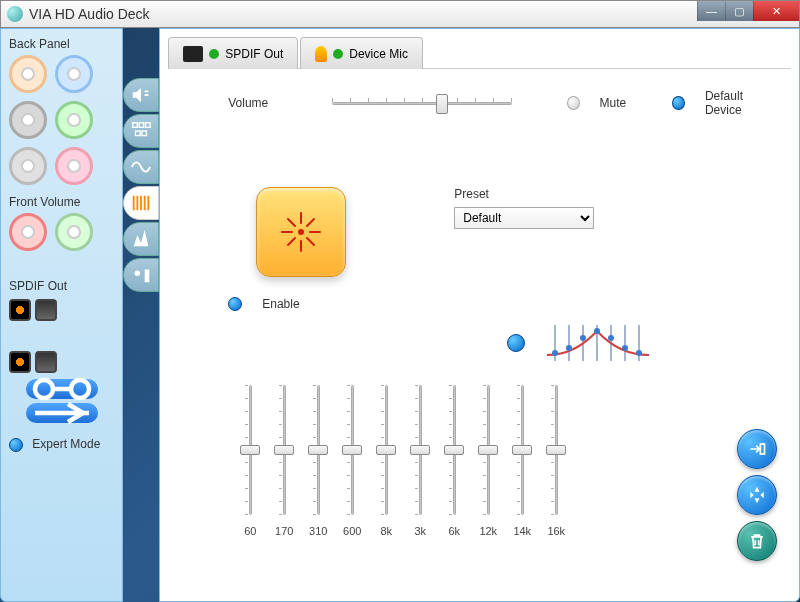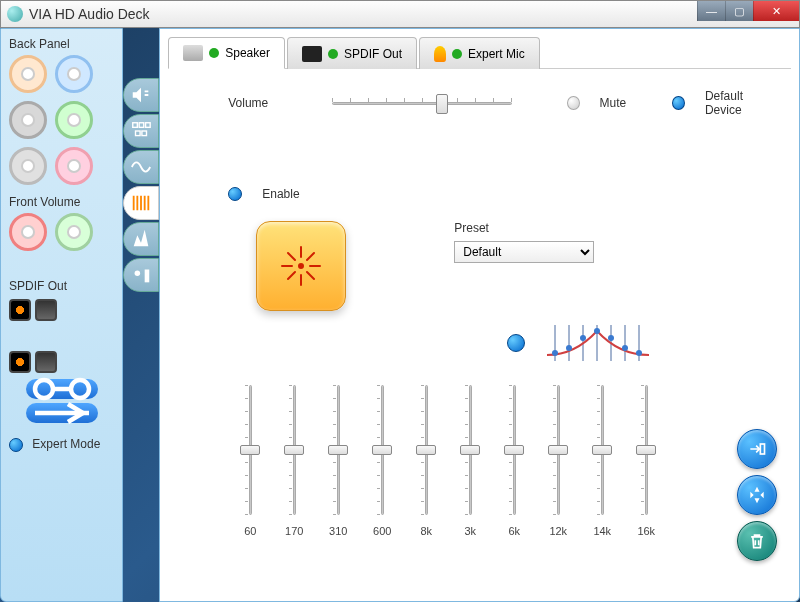--- a/index.html
+++ b/index.html
@@ -61,21 +61,21 @@
 .h-ticks { position: absolute; top: 4px; left: 0; right: 0; display: flex; justify-content: space-between; }
 .h-ticks span { width: 1px; height: 4px; background: #aaa; }
 
 .eq-icon-box { width: 90px; height: 90px; background: linear-gradient(#ffe27a, #ffb030); border: 1px solid #d89020; border-radius: 14px; display: flex; align-items: center; justify-content: center; box-shadow: 0 4px 8px rgba(0,0,0,.2), inset 0 2px 4px rgba(255,255,255,.6); }
 .eq-icon-box svg { width: 50px; height: 50px; }
 
 .preset-sel { width: 140px; height: 22px; border: 1px solid #aaa; background: linear-gradient(#fff,#eee); font-size: 12px; padding: 2px 4px; }
 
 .eq-wave { width: 110px; height: 44px; }
 
-.eq-sliders { display: flex; gap: 24px; margin-top: 8px; padding-left: 12px; text-align: center; }
+.eq-sliders { display: flex; gap: 14px; margin-top: 8px; padding-left: 12px; text-align: center; }
 .v-slider { width: 20px; display: flex; flex-direction: column; align-items: center; }
 .v-track-wrap { height: 130px; width: 20px; position: relative; }
 .v-track { position: absolute; left: 9px; top: 0; bottom: 0; width: 3px; background: #c8c8c8; border: 1px solid #aaa; border-radius: 2px; }
 .v-thumb { position: absolute; left: 0; width: 20px; height: 10px; background: linear-gradient(#f8f8f8,#ddd); border: 1px solid #888; border-radius: 2px; }
 .v-ticks { position: absolute; left: 5px; top: 0; bottom: 0; display: flex; flex-direction: column; justify-content: space-between; }
 .v-ticks span { width: 3px; height: 1px; background: #aaa; }
 .v-label { margin-top: 10px; font-size: 11px; color: #444; }
 
 .action-btns { position: absolute; right: 22px; bottom: 40px; display: flex; flex-direction: column; align-items: center; gap: 6px; }
 .action-btns .row2 { display: flex; gap: 6px; }
@@ -196,34 +196,29 @@
         <svg viewBox="0 0 24 24" fill="#fff">
           <circle cx="8" cy="10" r="3"></circle>
           <path d="M8 13v5M5 18h6"></path>
           <rect x="16" y="6" width="5" height="14"></rect>
         </svg>
       </div>
   </div>
 
   <div class="content">
     <div class="tabs">
-      <div class="tab active">
-        <span class="tab-icon spk"></span>
-        <span class="check-dot"></span>
-        <span>Speaker</span>
-      </div>
       <div class="tab">
         <span class="tab-icon dig"></span>
         <span class="check-dot"></span>
         <span>SPDIF Out</span>
       </div>
       <div class="tab">
         <span class="tab-icon mic"></span>
         <span class="check-dot"></span>
-        <span>Expert Mic</span>
+        <span>Device Mic</span>
       </div>
     </div>
 
     <div class="panel-body">
       <div class="row">
         <span>Volume</span>
         <div style="width:40px"></div>
         <div class="h-slider">
           <div class="h-ticks">
               <span></span>
@@ -243,41 +238,41 @@
         </div>
         <div style="width:30px"></div>
         <span class="radio-dot off"></span>
         <span>Mute</span>
         <div style="width:20px"></div>
         <span class="radio-dot"></span>
         <span>Default Device</span>
       </div>
 
       <div style="height:50px"></div>
-
-      <div class="row">
-        <span class="radio-dot"></span>
-        <span>Enable</span>
-      </div>
 
       <div class="row" style="align-items:flex-start;">
         <div style="width:14px"></div>
         <div class="eq-icon-box">
           <svg viewBox="0 0 50 50" fill="none" stroke="#d02000" stroke-width="2" stroke-linecap="round">
             <path d="M25 6v10M25 34v10M6 25h10M34 25h10M12 12l7 7M31 31l7 7M38 12l-7 7M19 31l-7 7"></path>
             <circle cx="25" cy="25" r="2" fill="#d02000"></circle>
           </svg>
         </div>
         <div style="width:80px"></div>
         <div>
           <div style="margin-bottom:6px;">Preset</div>
           <select class="preset-sel">
             <option>Default</option>
           </select>
         </div>
+      </div>
+
+      <div class="row">
+        <span class="radio-dot"></span>
+        <span>Enable</span>
       </div>
 
       <div class="row" style="justify-content:flex-end; padding-right:120px; margin-top:-10px;">
         <span class="radio-dot" style="width:18px;height:18px;"></span>
         <svg class="eq-wave" viewBox="0 0 110 44">
           <g stroke="#4a6aa0" stroke-width="1">
               <line x1="10" y1="4" x2="10" y2="40"></line>
               <line x1="24" y1="4" x2="24" y2="40"></line>
               <line x1="38" y1="4" x2="38" y2="40"></line>
               <line x1="52" y1="4" x2="52" y2="40"></line>

